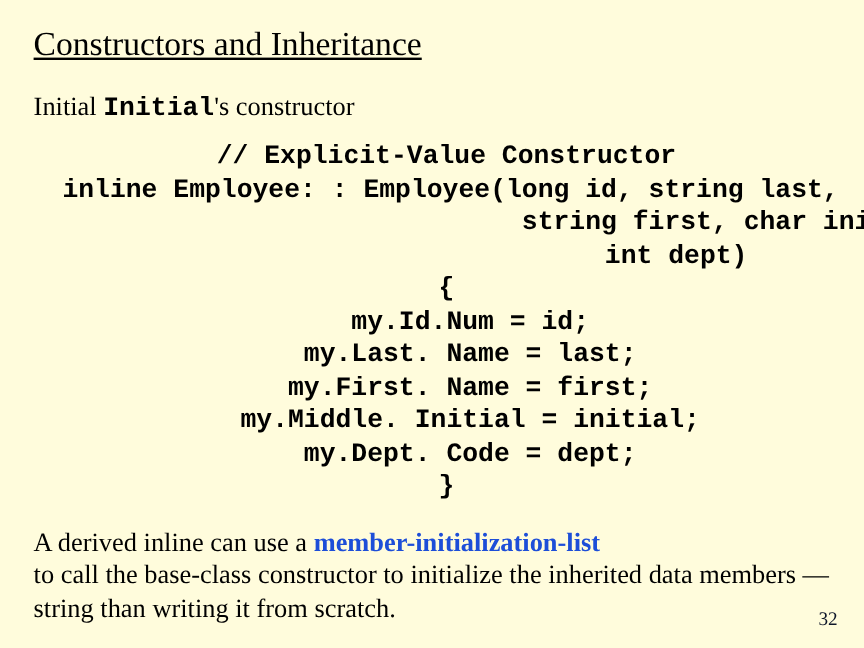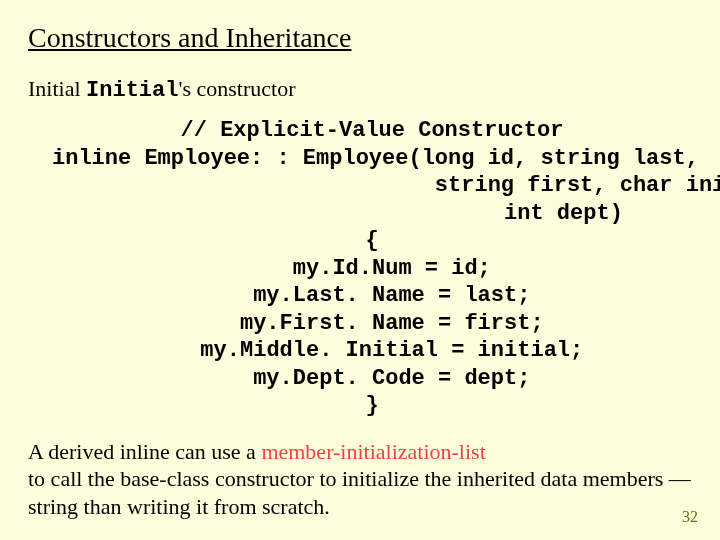--- a/index.html
+++ b/index.html
@@ -38,29 +38,29 @@
     white-space: pre;
     margin: 0 0 18px 24px;
     text-align: center;
   }
   .paragraph {
     font-size: 22px;
     line-height: 1.25;
     margin: 0;
   }
   .term {
-    color: #ef4444;
-    font-weight: normal;
+    color: #1d4ed8;
+    font-weight: bold;
   }
   .pagenum {
     position: absolute;
     bottom: 14px;
     right: 22px;
     font-size: 16px;
-    color: #4d7c0f;
+    color: #0f172a;
   }
 </style>
 </head>
 <body>
 
 <div class="slide">
   <h1 class="title">Constructors and Inheritance</h1>
 
   <p class="subtitle">
     <span>Initial </span><span class="mono">Initial</span><span>'s constructor</span>

